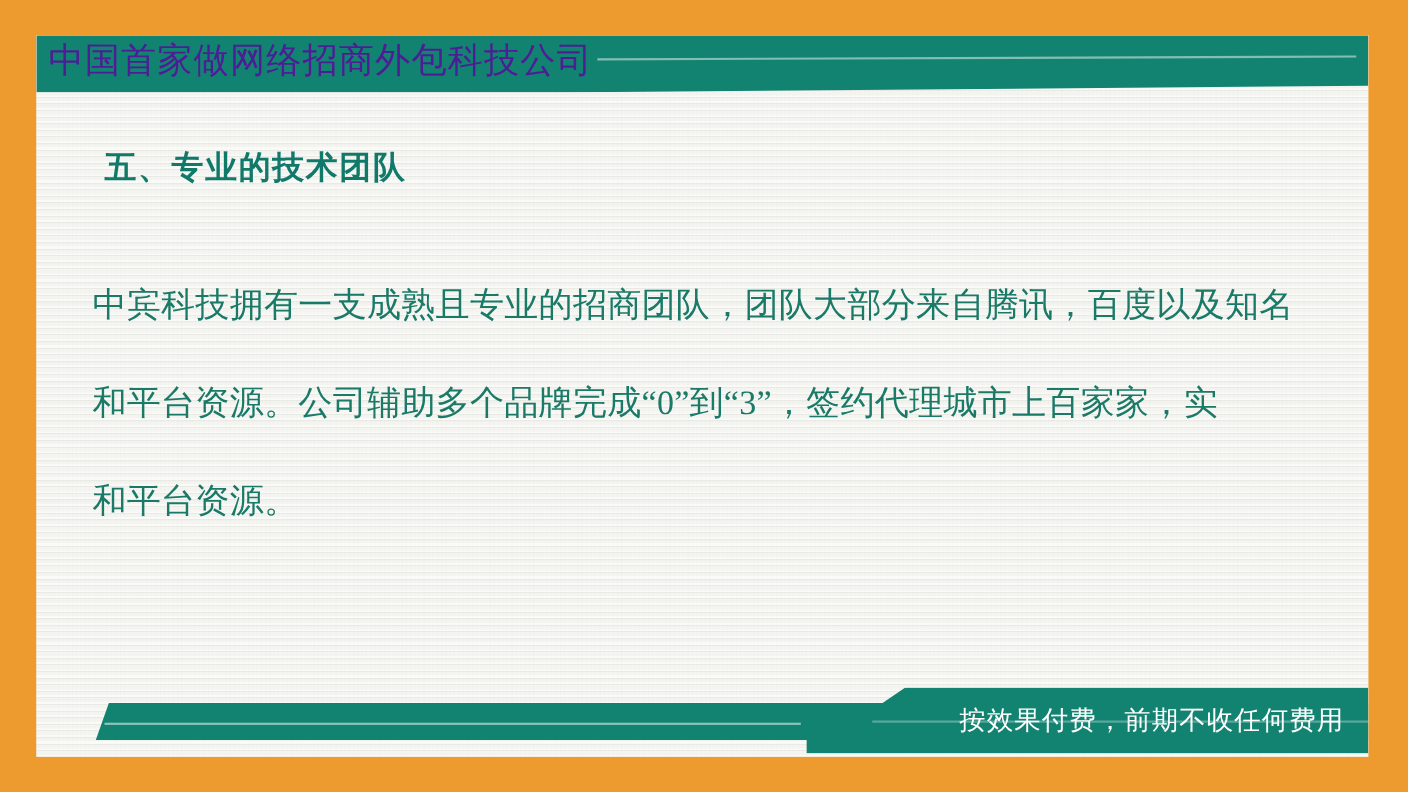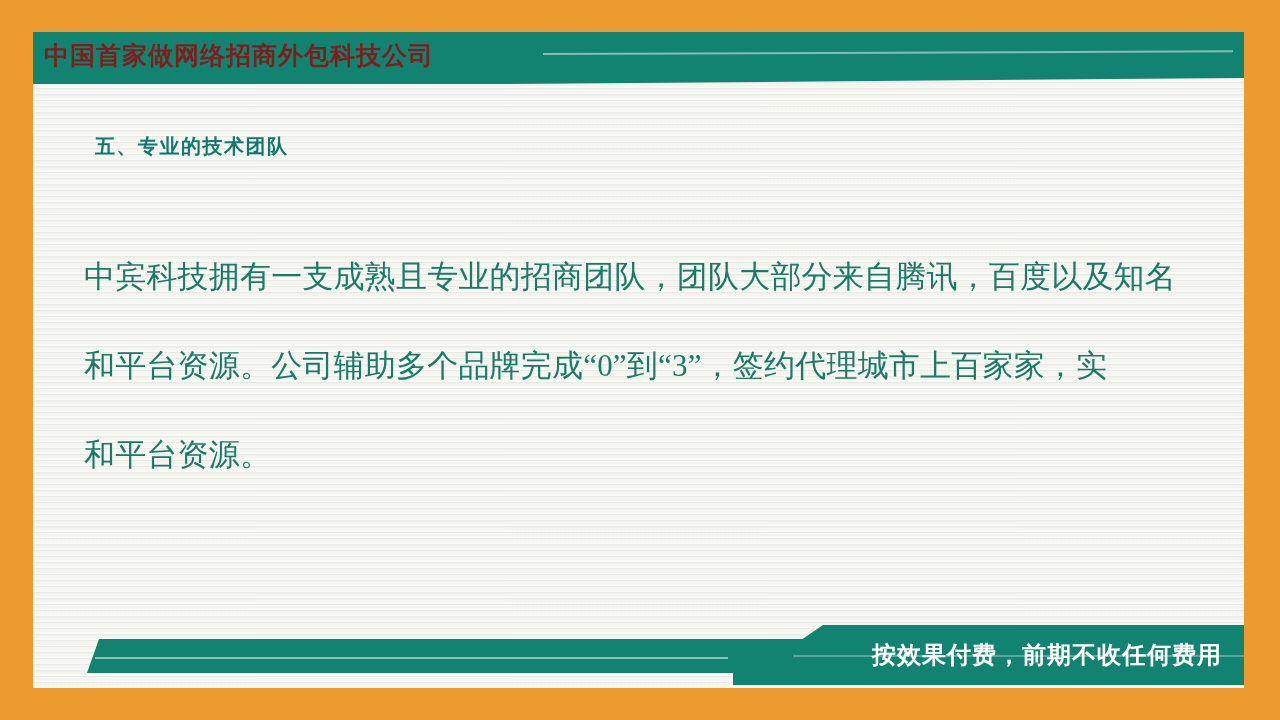--- a/index.html
+++ b/index.html
@@ -73,34 +73,34 @@
     width:690px; height:2px;
     background:rgba(255,255,255,0.48);
     transform:rotate(-0.22deg);
     transform-origin:left center;
   }
   #header-title {
     position:absolute;
     left:11px; top:0;
     height:46px;
     display:flex; align-items:center;
-    color:#7f1d1d;
-    font-size:25px;
-    font-weight:bold;
+    color:#4c1d95;
+    font-size:32px;
+    font-weight:normal;
     letter-spacing:1px;
     white-space:nowrap;
     z-index:6;
   }
 
   
   #section-title {
     position:absolute;
     left:95px; top:133px;
     color:#11796A;
-    font-size:20px;
+    font-size:29px;
     font-weight:bold;
     letter-spacing:1.5px;
     white-space:nowrap;
     z-index:4;
   }
 
   
   #body-text {
     position:absolute;
     left:84px; top:226px;
@@ -155,21 +155,20 @@
   #footer-text {
     position:absolute;
     right:22px; top:0;
     height:60px;
     display:flex; align-items:center;
     color:#FFFFFF;
     font-size:24px;
     letter-spacing:1px;
     white-space:nowrap;
     z-index:8;
-    font-weight:bold;
   }
 </style>
 </head>
 <body>
 
 <div id="slide">
 
   <div id="canvas"></div>
 
   <div id="header-band">

